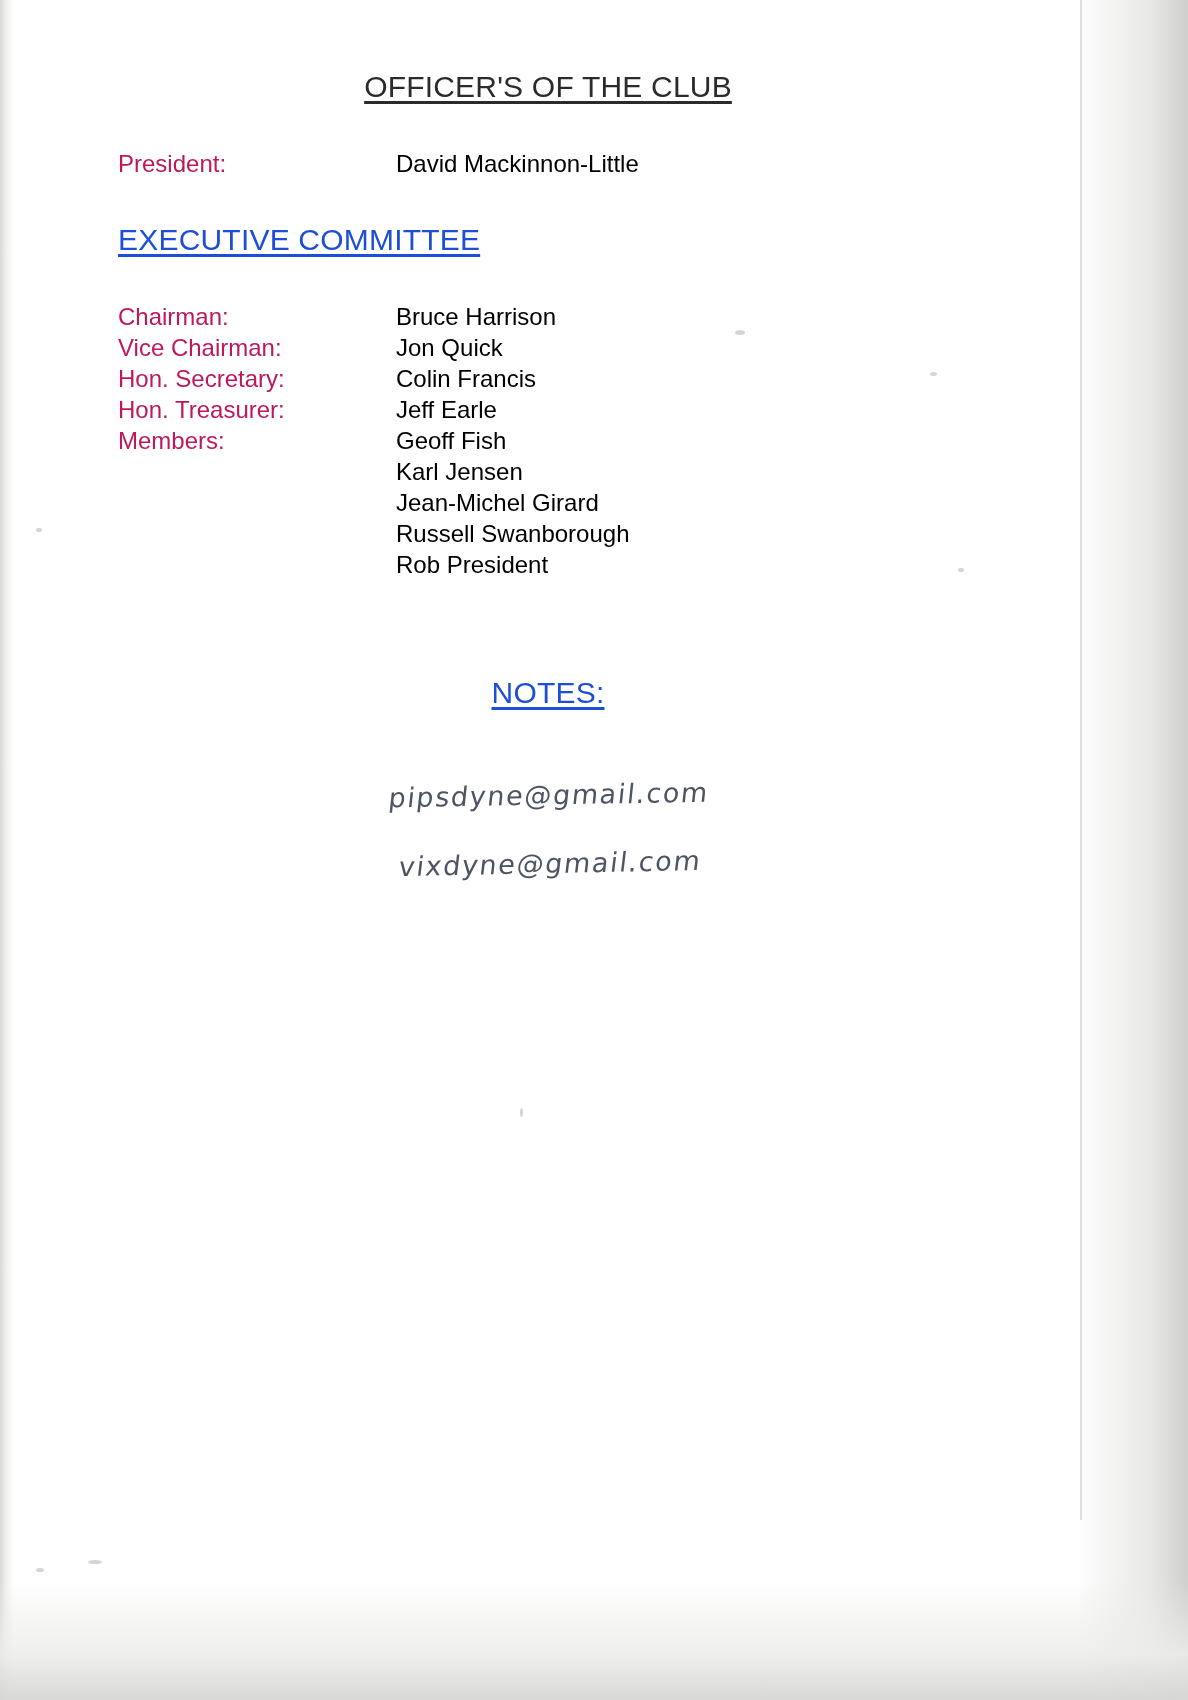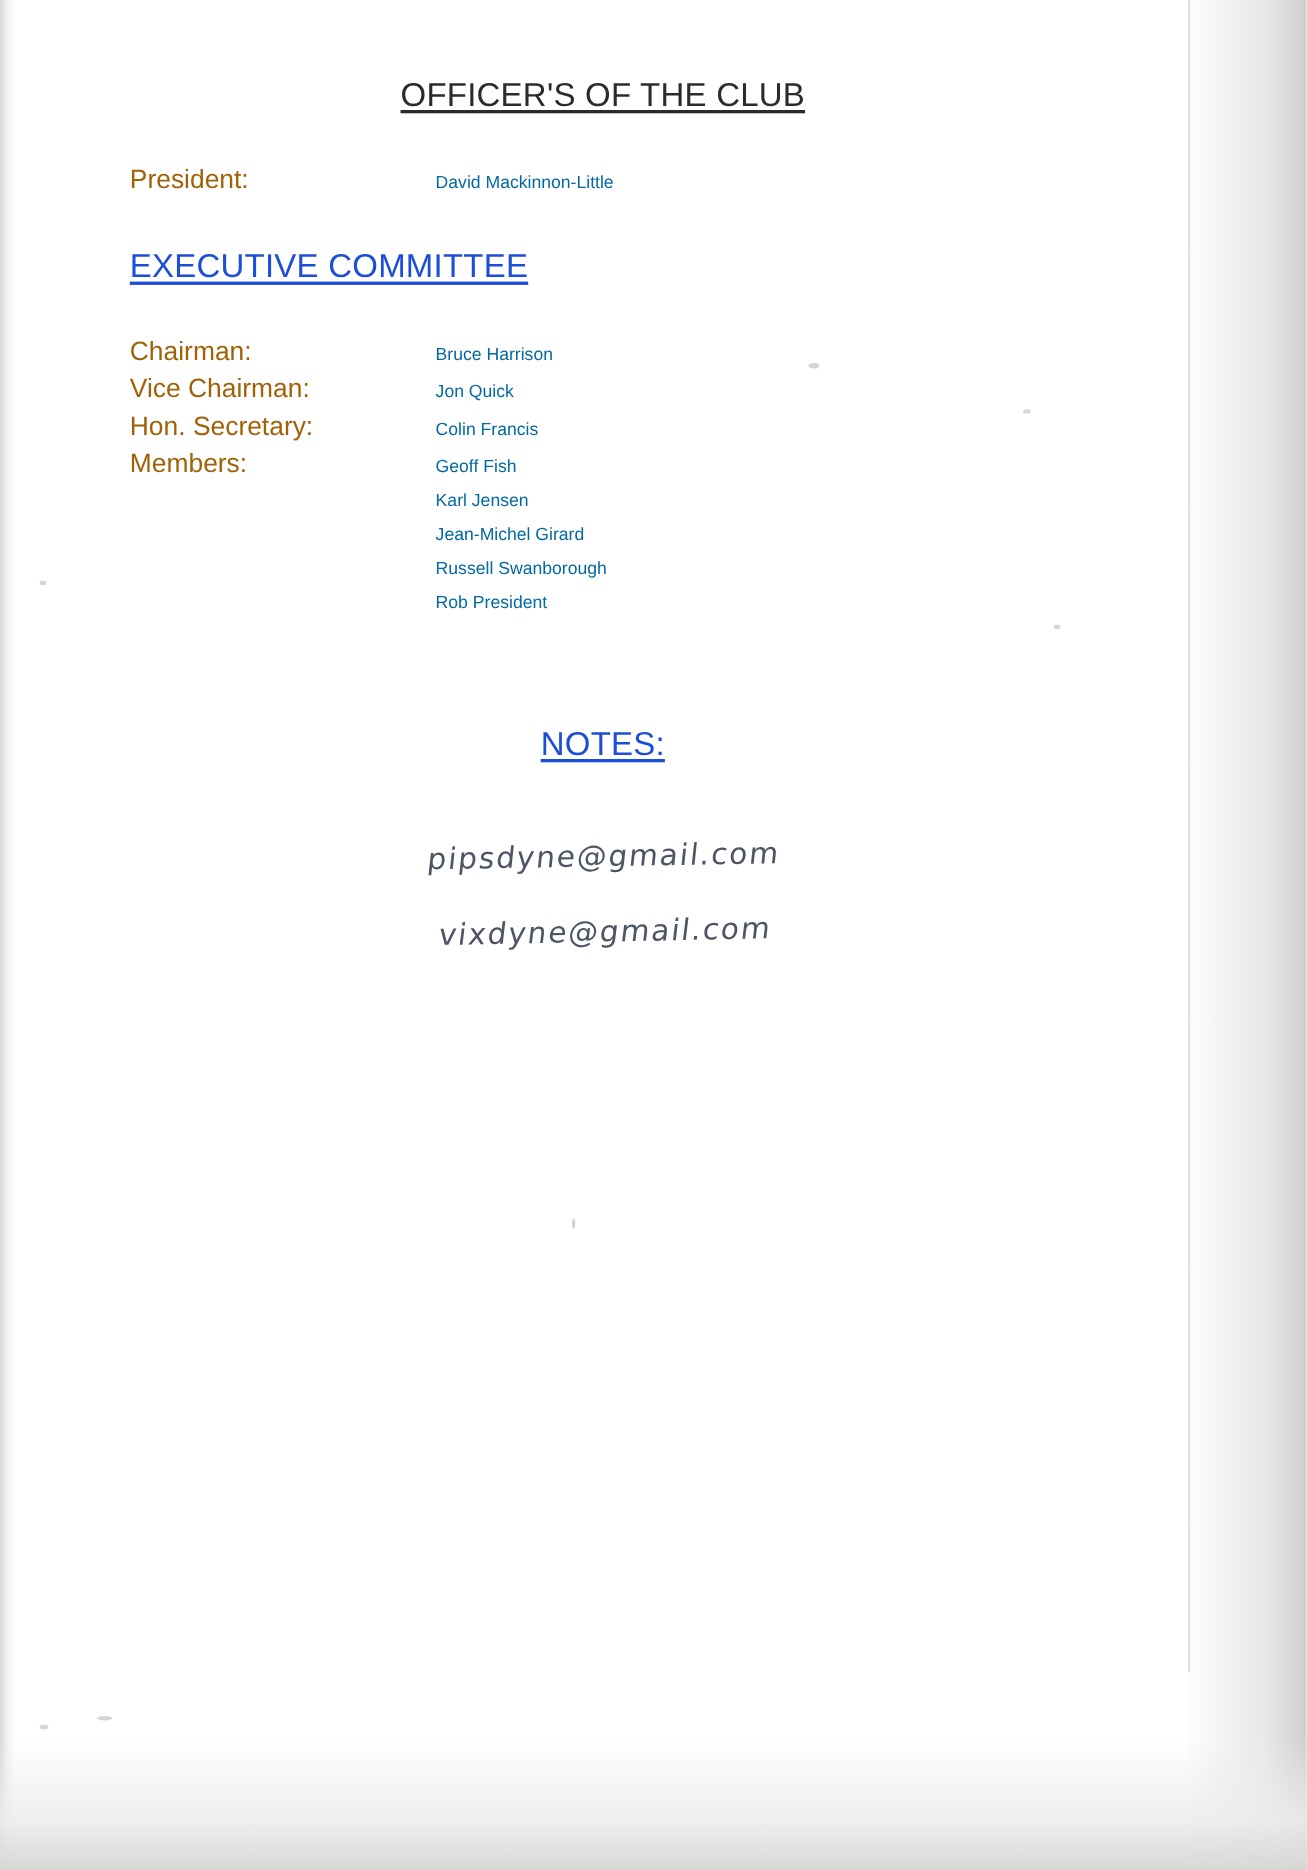--- a/index.html
+++ b/index.html
@@ -79,25 +79,25 @@
   }
   .role-row {
     display: flex;
     align-items: baseline;
     line-height: 31px;
   }
   .role-label {
     width: 278px;
     flex: 0 0 278px;
     font-size: 24px;
-    color: #a16207;
+    color: #be185d;
   }
   .role-value {
-    font-size: 16px;
-    color: #0369a1;
+    font-size: 24px;
+    color: #000000;
     white-space: pre;
   }
 
   .section-gap-1 { height: 44px; }
 
   .notes-heading-wrap {
     margin-top: 96px;
     text-align: center;
   }
 
@@ -168,20 +168,24 @@
       </div>
       <div class="role-row">
         <div class="role-label">Vice Chairman:</div>
         <div class="role-value">Jon Quick</div>
       </div>
       <div class="role-row">
         <div class="role-label">Hon. Secretary:</div>
         <div class="role-value">Colin Francis</div>
       </div>
       <div class="role-row">
+        <div class="role-label">Hon. Treasurer:</div>
+        <div class="role-value">Jeff Earle</div>
+      </div>
+      <div class="role-row">
         <div class="role-label">Members:</div>
         <div class="role-value">Geoff Fish</div>
       </div>
       <div class="role-row">
         <div class="role-label"></div>
         <div class="role-value">Karl Jensen</div>
       </div>
       <div class="role-row">
         <div class="role-label"></div>
         <div class="role-value">Jean-Michel Girard</div>

